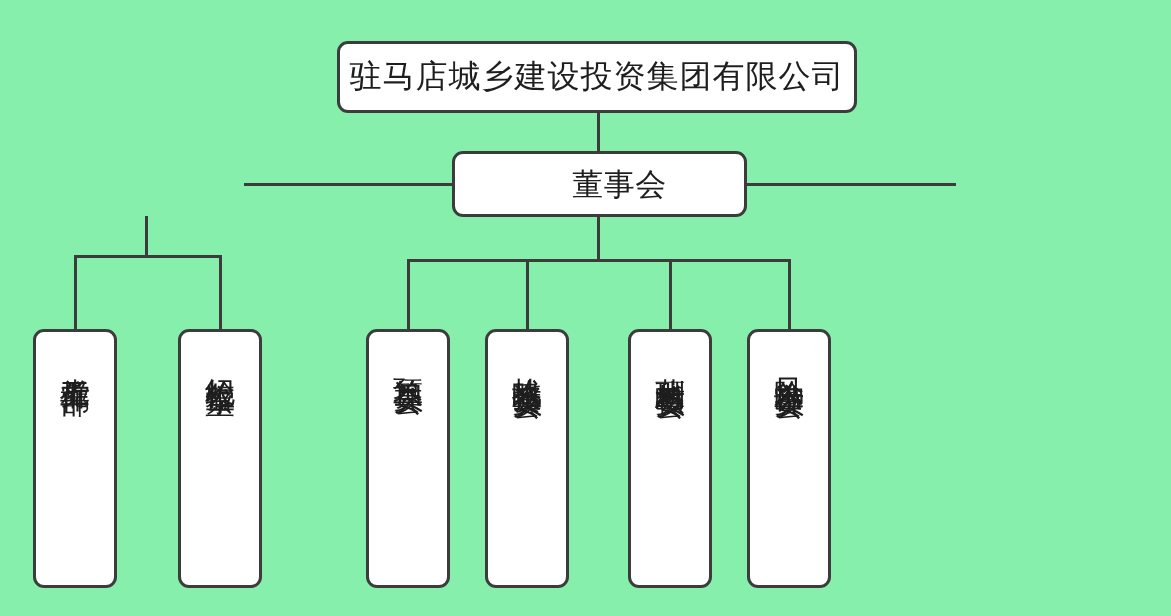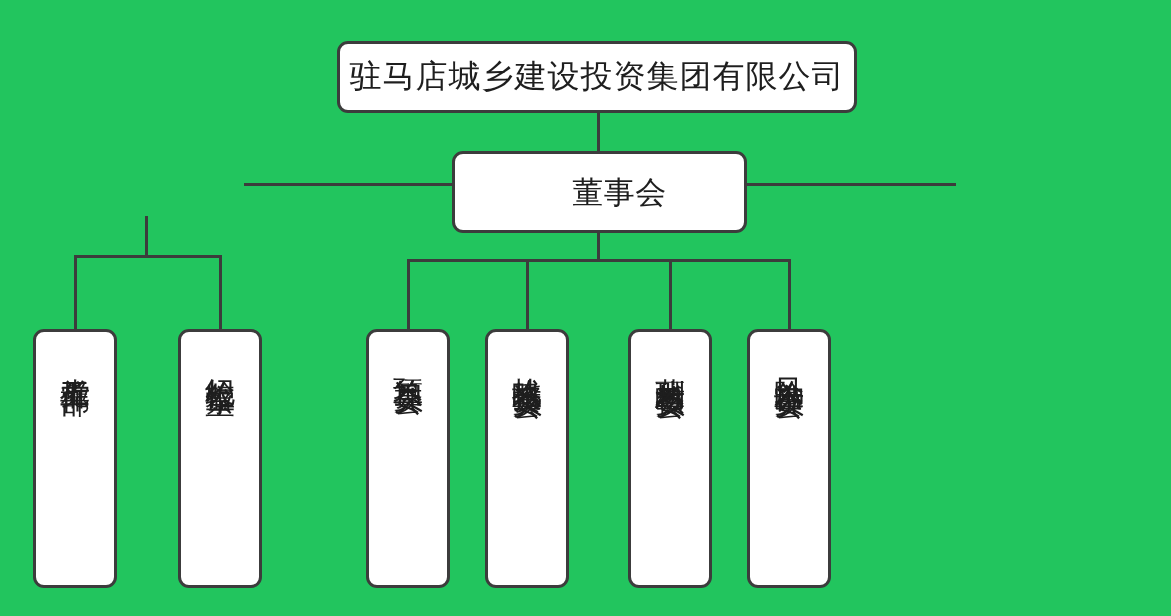--- a/index.html
+++ b/index.html
@@ -8,21 +8,21 @@
     padding: 0;
     background: #ffffff;
   }
   body {
     font-family: "DejaVu Sans", "Liberation Sans", sans-serif;
   }
   #org-chart {
     position: relative;
     width: 1171px;
     height: 616px;
-    background: #22c55e;
+    background: #86efac;
     overflow: hidden;
   }
   
   .node {
     position: absolute;
     box-sizing: border-box;
     border: 3px solid #3c3c3c;
     border-radius: 11px;
     background: #ffffff;
     display: flex;
@@ -93,21 +93,21 @@
   <div class="link v" style="left:407px; top:259px; height:71px;"></div>
   <div class="link v" style="left:526px; top:259px; height:71px;"></div>
   <div class="link v" style="left:669px; top:259px; height:71px;"></div>
   <div class="link v" style="left:788px; top:259px; height:71px;"></div>
 
   <div class="node horiz root" style="left:337px; top:41px; width:520px; height:72px;">
     <span class="node-label">驻马店城乡建设投资集团有限公司</span>
   </div>
 
 
-  <div class="node horiz" style="left:452px; top:151px; width:295px; height:82px;padding-left:40px;">
+  <div class="node horiz" style="left:452px; top:151px; width:295px; height:66px;padding-left:40px;">
     <span class="node-label">董事会</span>
   </div>
 
 
   <div class="node vert" style="left:33px; top:329px; width:84px; height:259px;">
     <span class="node-label">党群工作部</span>
   </div>
 
   <div class="node vert" style="left:178px; top:329px; width:84px; height:259px;">
     <span class="node-label">纪检监察室</span>

